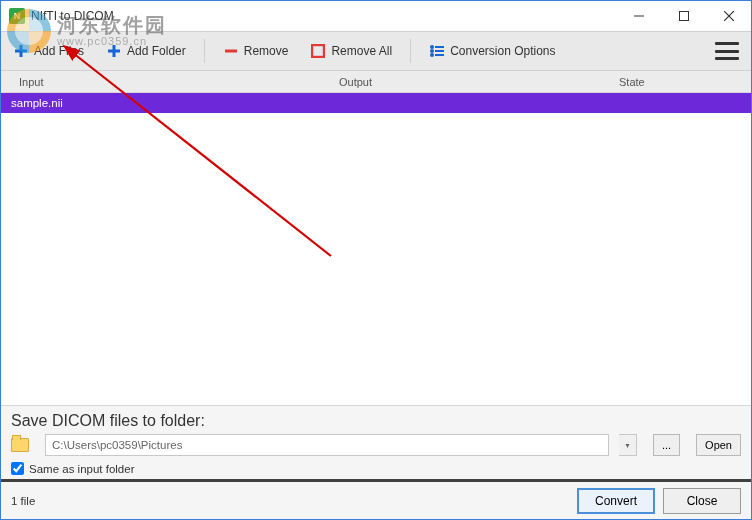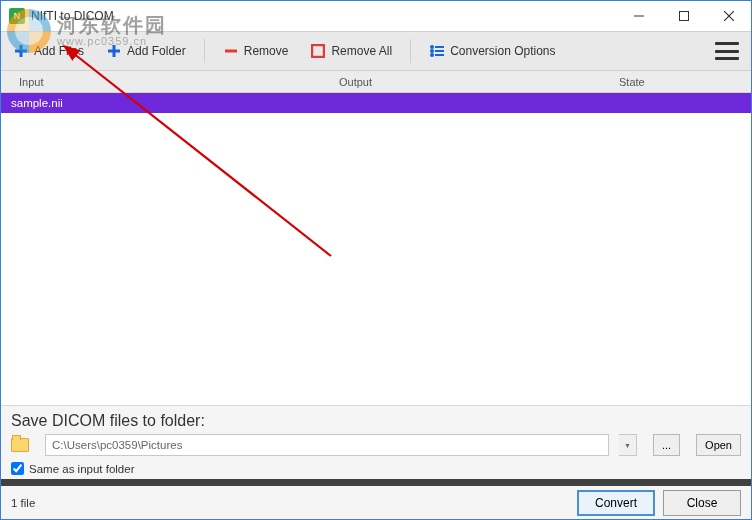--- a/index.html
+++ b/index.html
@@ -40,21 +40,21 @@
 .path-row { display: flex; align-items: center; gap: 16px; margin-bottom: 6px; }
 .folder-ico { width: 18px; height: 14px; background: #ffd66b; border: 1px solid #d9a93b; border-radius: 1px; position: relative; }
 .folder-ico::before { content: ""; position: absolute; top: -4px; left: 0; width: 7px; height: 4px; background: #ffd66b; border: 1px solid #d9a93b; border-bottom: none; border-radius: 1px 1px 0 0; }
 .path-input { flex: 1; height: 22px; border: 1px solid #c8c8c8; background: #fff; font-size: 11.5px; padding: 0 6px; color: #666; }
 .path-dd { width: 18px; height: 22px; border: 1px solid #c8c8c8; border-left: none; background: #f0f0f0; display: flex; align-items: center; justify-content: center; font-size: 8px; color: #666; margin-left: -6px; }
 .small-btn { height: 22px; padding: 0 8px; border: 1px solid #b8b8b8; background: #efefef; font-size: 11px; cursor: pointer; }
 .check-row { display: flex; align-items: center; gap: 5px; font-size: 11.5px; color: #333; }
 .check-row input { width: 13px; height: 13px; }
 
 
-.footer { height: 40px; border-top: 7px solid #404040; background: #f5f5f5; display: flex; align-items: center; padding: 8px 10px; gap: 8px; }
+.footer { height: 40px; border-top: 3px solid #404040; background: #f5f5f5; display: flex; align-items: center; padding: 8px 10px; gap: 8px; }
 .footer .status { flex: 1; font-size: 11.5px; color: #333; }
 .footer .btn { height: 26px; width: 78px; border: 1px solid #9a9a9a; background: #efefef; font-size: 12px; cursor: pointer; }
 .footer .btn.primary { border: 2px solid #4a8fd8; background: #eaf3fc; font-weight: 500; }
 
 
 .watermark { position: absolute; top: 8px; left: 6px; pointer-events: none; opacity: 0.55; display: flex; align-items: center; gap: 6px; }
 .watermark .wm-logo { width: 44px; height: 44px; border-radius: 50%; background: conic-gradient(#39c 0 90deg, #f90 90deg 180deg, #39c 180deg 270deg, #f90 270deg 360deg); position: relative; }
 .watermark .wm-logo::after { content:""; position:absolute; inset:8px; border-radius:50%; background:#fff; opacity:.6; }
 .watermark .wm-text { display:flex; flex-direction:column; line-height:1.05; }
 .watermark .wm-cn { font-size: 20px; font-weight: bold; color: #555; letter-spacing: 2px; font-family: "SimHei","Microsoft YaHei",sans-serif; }

